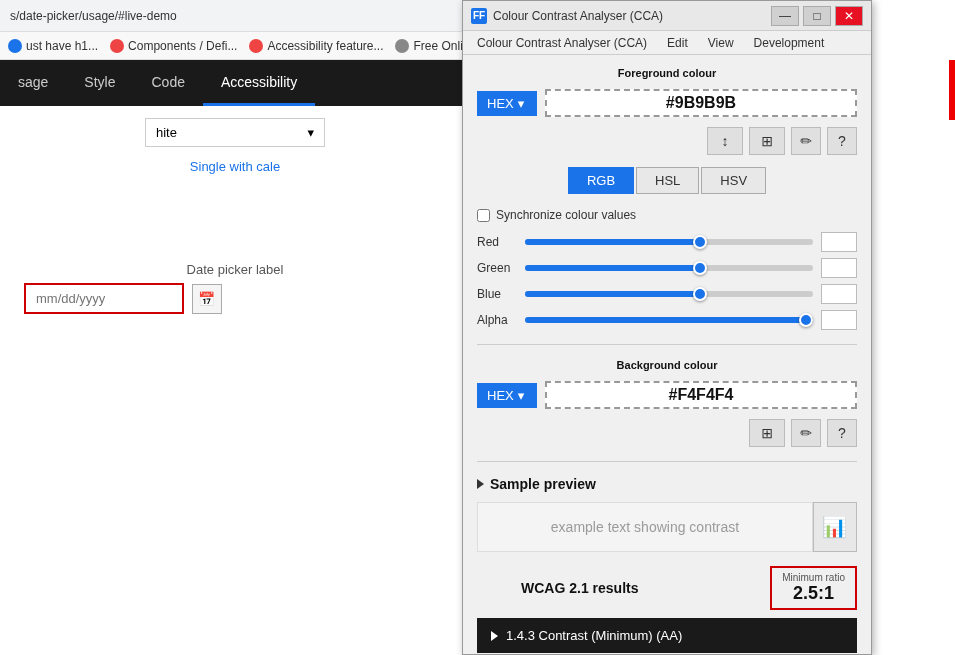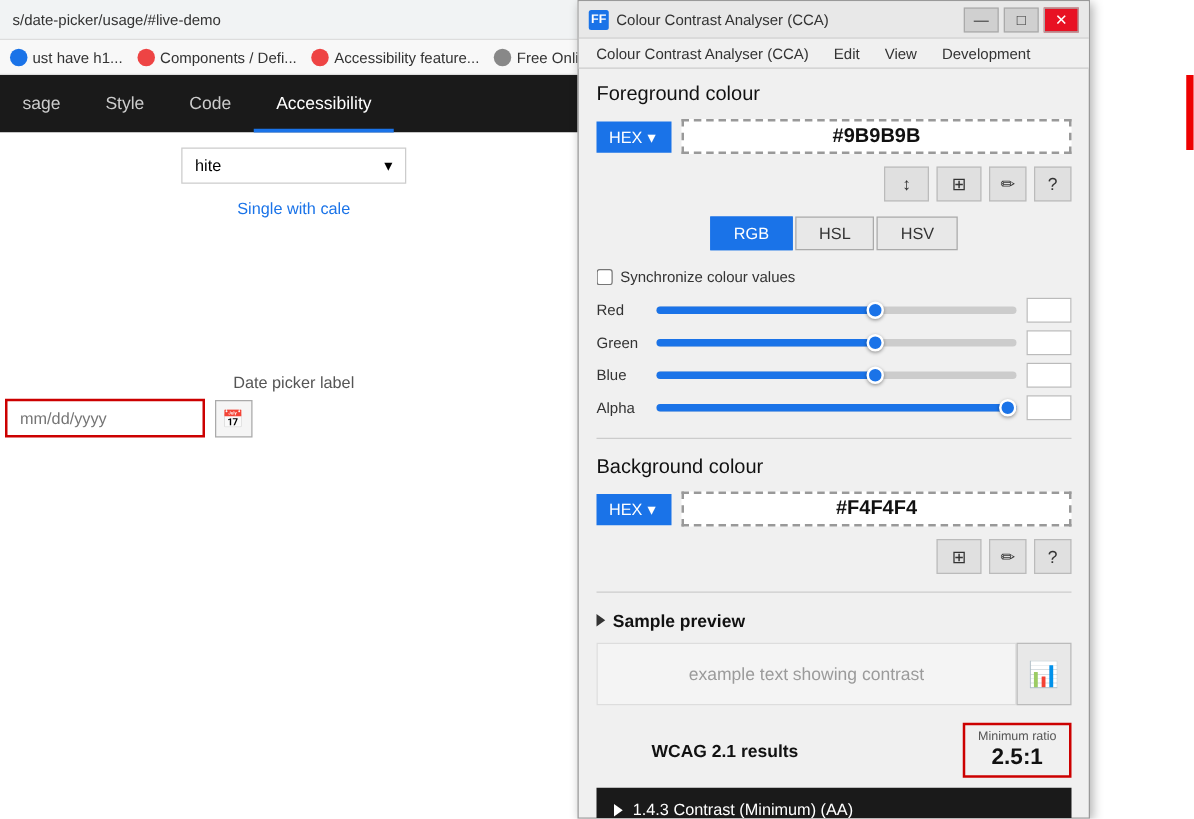--- a/index.html
+++ b/index.html
@@ -103,22 +103,22 @@
       align-items: center;
       justify-content: space-between;
     }
     .bg-link {
       color: #1a73e8;
       font-size: 13px;
       text-decoration: none;
     }
 
     .date-picker-section {
-      margin-top: 96px;
-      padding: 0 4px;
+      margin-top: 60px;
+      padding: 0 24px;
     }
     .date-picker-label {
       text-align: center;
       color: #555;
       font-size: 13px;
       margin-bottom: 6px;
     }
     .date-picker-input-row {
       display: flex;
       align-items: center;
@@ -221,24 +221,25 @@
     }
 
     
     .cca-body {
       flex: 1;
       overflow-y: auto;
       padding: 12px 14px;
     }
 
     .section-title {
-      font-size: 16px;
-      font-weight: normal;
+      font-size: 11px;
+      font-weight: bold;
       color: #111;
       margin-bottom: 10px;
+      text-align: center;
     }
 
     
     .colour-row {
       display: flex;
       align-items: center;
       gap: 8px;
       margin-bottom: 10px;
     }
     .hex-dropdown {

